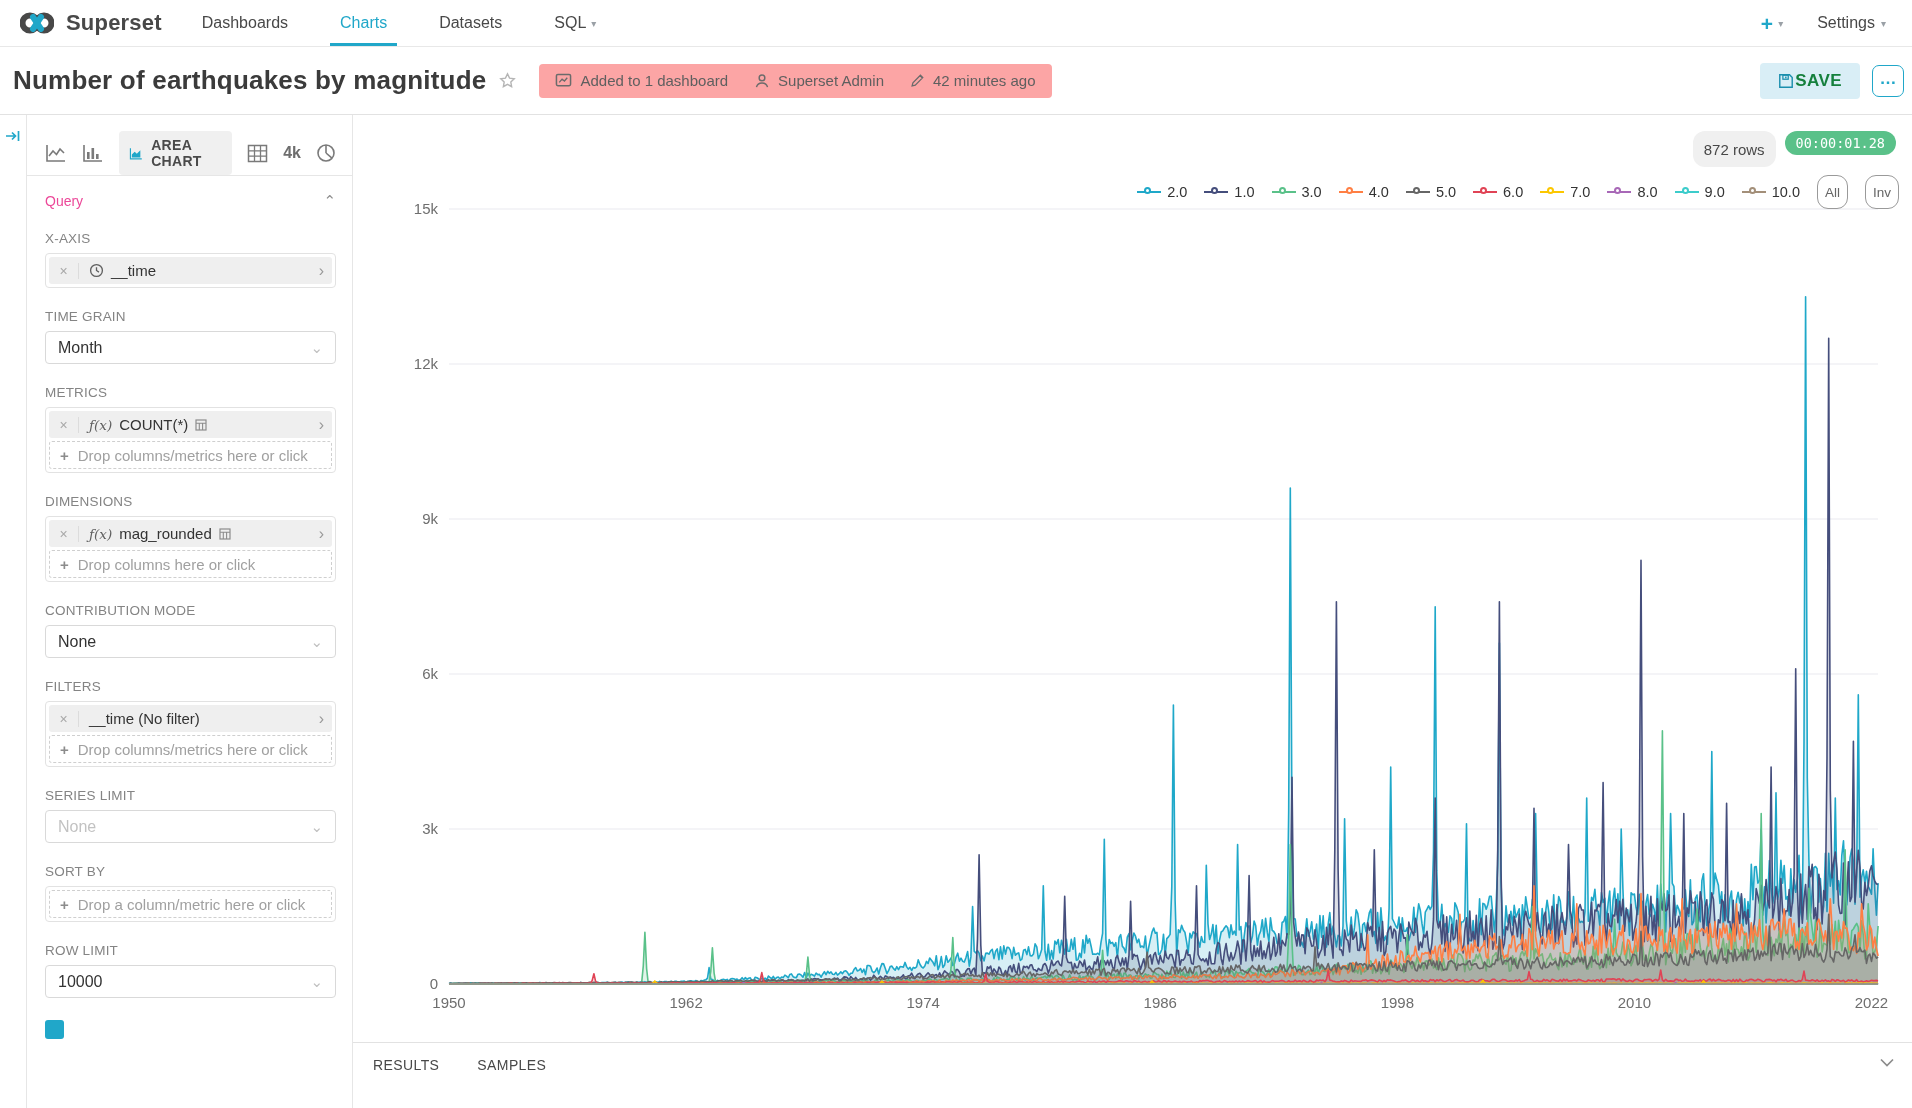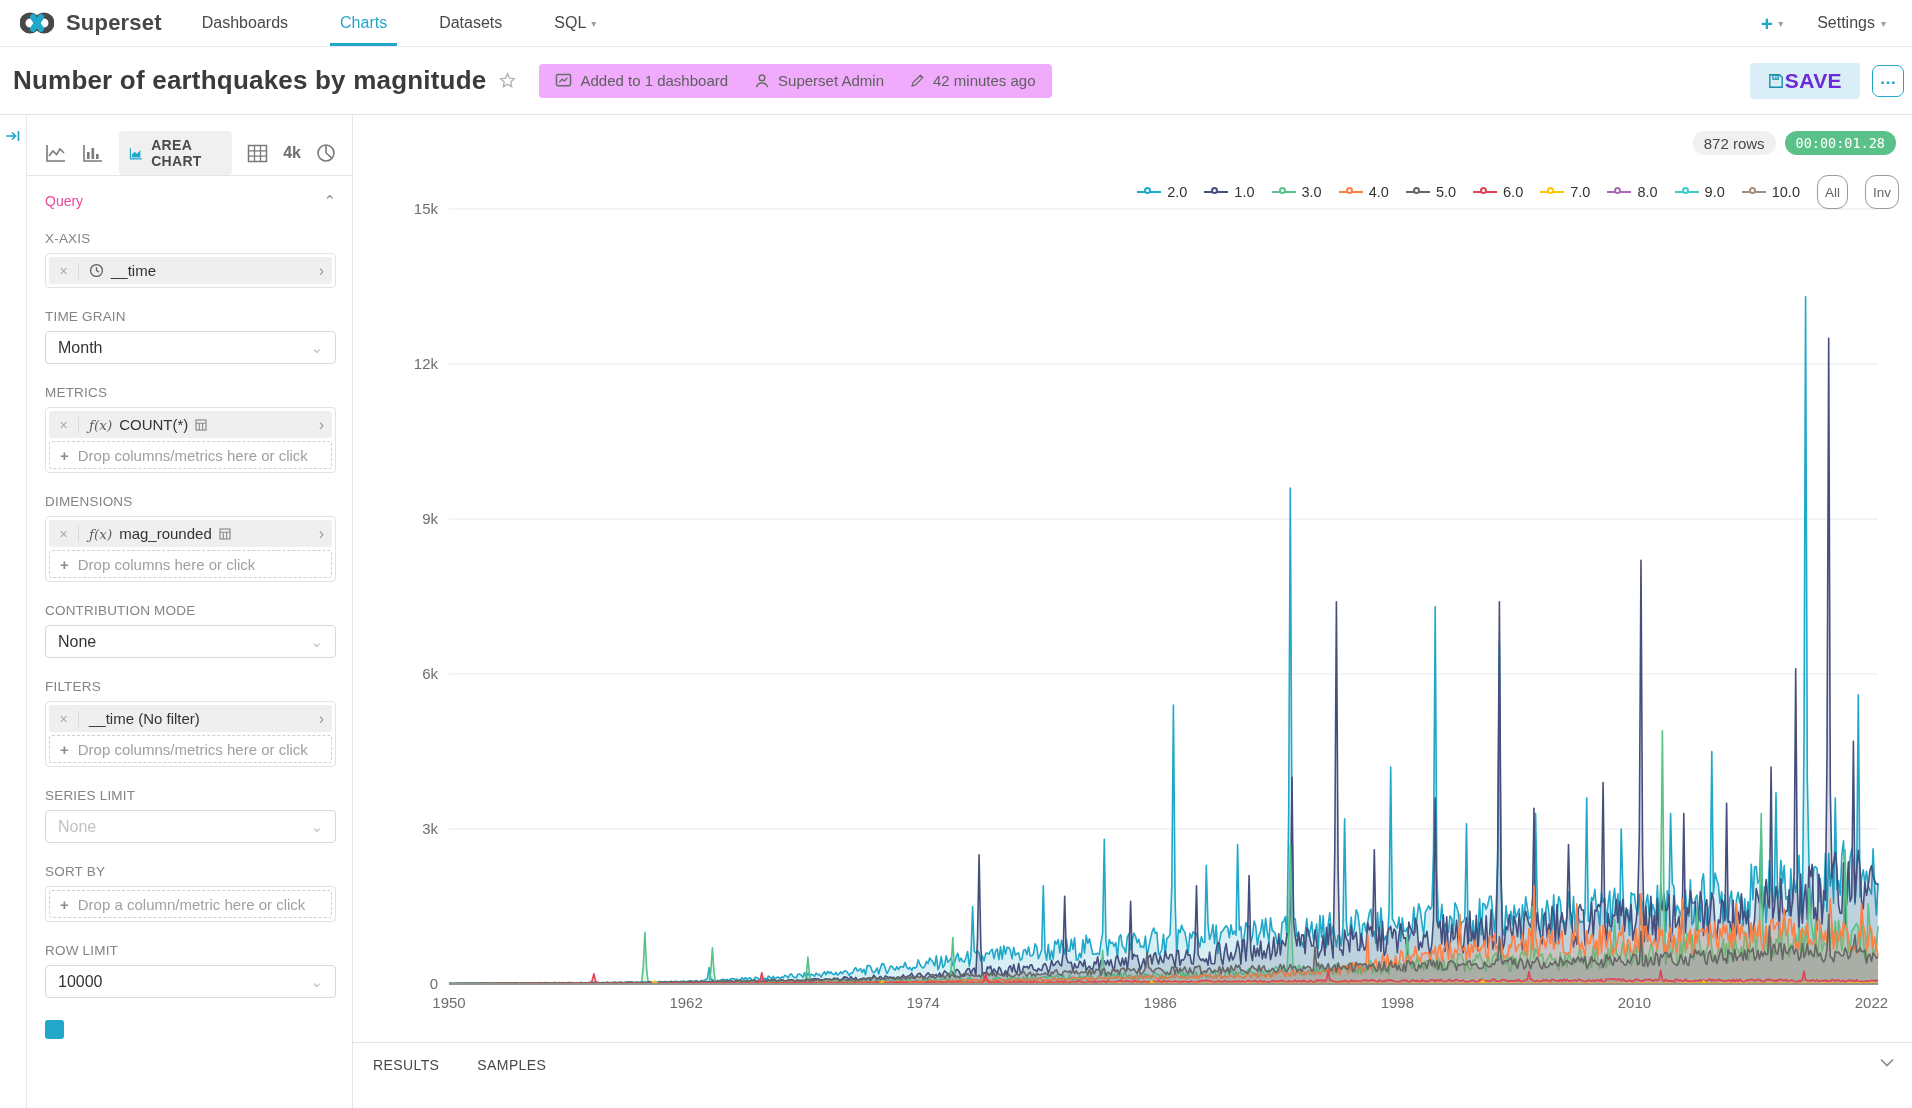--- a/index.html
+++ b/index.html
@@ -20,26 +20,26 @@
   .nav-right { margin-left:auto; display:flex; align-items:center; gap:34px; padding-right:26px; }
   .plus-btn { display:flex; align-items:center; gap:5px; cursor:pointer; }
   .plus-glyph { color:#20A7C9; font-size:21px; font-weight:bold; line-height:1; }
   .settings { display:flex; align-items:center; gap:6px; font-size:16px; cursor:pointer; }
 
   
   #pageheader { position:absolute; left:0; top:47px; width:1912px; height:68px;
     border-bottom:1px solid #e2e2e2; display:flex; align-items:center; background:#fff; z-index:4; }
   .page-title { font-size:26px; font-weight:bold; color:#3b3b3b; margin-left:13px; letter-spacing:.2px; }
   .star { margin-left:12px; cursor:pointer; display:flex; }
-  .meta-group { margin-left:22px; background:#f0abfc; border-radius:4px; height:34px;
+  .meta-group { margin-left:22px; background:#fca5a5; border-radius:4px; height:34px;
     display:flex; align-items:center; gap:26px; padding:0 16px; }
   .meta-item { display:flex; align-items:center; gap:8px; font-size:15px; color:#5f5f5f; }
   .hdr-right { margin-left:auto; display:flex; align-items:center; gap:12px; padding-right:8px; }
-  .save-btn { display:flex; align-items:center; gap:1px; background:#d9eef6; color:#6d28d9;
-    font-size:21px; font-weight:bold; letter-spacing:.4px; border:none; border-radius:4px;
+  .save-btn { display:flex; align-items:center; gap:1px; background:#d9eef6; color:#15803d;
+    font-size:17px; font-weight:bold; letter-spacing:.4px; border:none; border-radius:4px;
     height:36px; padding:0 18px; cursor:pointer; }
   .more-btn { width:32px; height:32px; border:1.5px solid #20A7C9; border-radius:7px; background:#fff;
     color:#20A7C9; font-size:17px; font-weight:bold; line-height:26px; text-align:center; cursor:pointer; }
 
   
   #leftrail { position:absolute; left:0; top:115px; bottom:0; width:27px;
     border-right:1px solid #e6e6e6; background:#fff; }
   .rail-icon { margin:13px auto 0; width:16px; height:16px; display:block; cursor:pointer; }
 
   
@@ -83,21 +83,21 @@
   .cb { width:19px; height:19px; background:#20A7C9; border-radius:3px; color:#fff;
     display:flex; align-items:center; justify-content:center; font-size:13px; }
   .side-footer { position:absolute; left:0; right:1px; bottom:0; height:50px; background:#fff;
     display:flex; align-items:flex-start; justify-content:center; }
   .update-btn { margin-top:6px; width:148px; height:36px; background:#d2ebf5; color:#1a85a5;
     border:none; border-radius:4px; font-size:15px; font-weight:bold; letter-spacing:.4px; cursor:pointer; }
 
   
   #main { position:absolute; left:353px; top:115px; right:0; bottom:0; background:#fff; }
   .badges { position:absolute; top:16px; right:16px; display:flex; gap:9px; }
-  .rows-badge { background:#f0f0f0; border-radius:12px; height:24px; display:flex; align-items:center;
+  .rows-badge { background:#f0f0f0; border-radius:12px; height:36px; display:flex; align-items:center;
     padding:0 11px; font-size:15px; color:#484848; }
   .timer-badge { border-radius:12px; height:24px; display:flex; align-items:center; padding:0 11px;
     font-size:13.5px; color:#fff; font-family:"DejaVu Sans Mono", monospace; }
   .legend { position:absolute; top:60px; right:13px; display:flex; align-items:center; gap:17px; }
   .lg-item { display:flex; align-items:center; gap:6px; cursor:pointer; }
   .lgm { width:24px; height:12px; position:relative; display:inline-block; }
   .lgm .ln { position:absolute; left:0; right:0; top:5px; height:2px; background:currentColor; }
   .lgm .dt { position:absolute; left:7px; top:1px; width:7px; height:7px; border:2px solid currentColor;
     border-radius:50%; background:#fff; }
   .lg-lab { font-size:14.5px; color:#333; }

